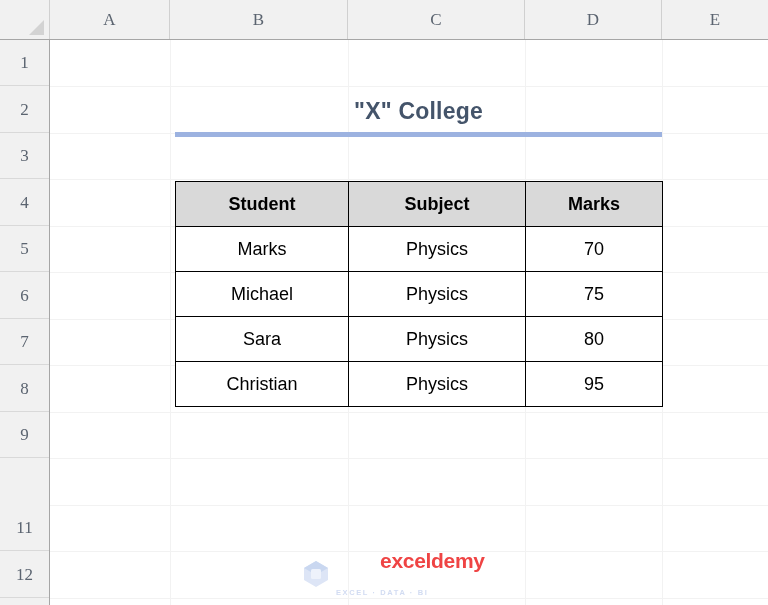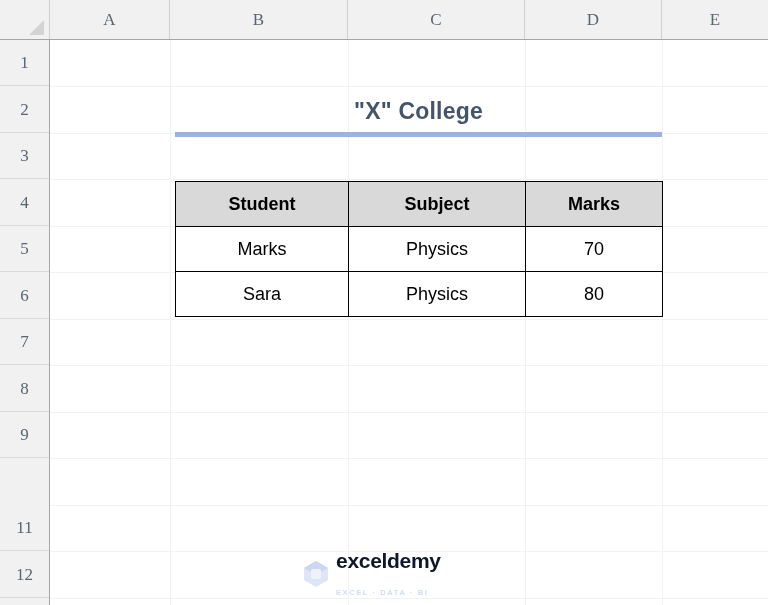--- a/index.html
+++ b/index.html
@@ -190,23 +190,24 @@
   }
   .wm-textblock {
     display: flex;
     flex-direction: column;
     justify-content: center;
     line-height: 1;
   }
   .wm-name {
     font-size: 21px;
     font-weight: bold;
-    color: #0f172a;
+    color: #ef4444;
     letter-spacing: -0.3px;
     line-height: 20px;
+    margin-left: 44px;
   }
   .wm-tag {
     font-size: 7.5px;
     font-weight: bold;
     color: #d2dcf2;
     letter-spacing: 1.6px;
     line-height: 11px;
     margin-top: 16px;
   }
 </style>
@@ -247,23 +248,33 @@
         <th class="col-marks">Marks</th>
       </tr>
     </thead>
     <tbody>
       <tr>
         <td class="col-student">Marks</td>
         <td class="col-subject">Physics</td>
         <td class="col-marks">70</td>
       </tr>
       <tr>
+        <td class="col-student">Michael</td>
+        <td class="col-subject">Physics</td>
+        <td class="col-marks">75</td>
+      </tr>
+      <tr>
         <td class="col-student">Sara</td>
         <td class="col-subject">Physics</td>
         <td class="col-marks">80</td>
+      </tr>
+      <tr>
+        <td class="col-student">Christian</td>
+        <td class="col-subject">Physics</td>
+        <td class="col-marks">95</td>
       </tr>
     </tbody>
   </table>
 
   <div class="watermark">
     <svg class="wm-mark" viewBox="0 0 26 28">
       <polygon points="13,1 25,8 25,20 13,27 1,20 1,8" fill="#dde5f6"></polygon>
       <polygon points="13,1 25,8 13,15 1,8" fill="#c9d7f0"></polygon>
       <rect x="8" y="9" width="10" height="10" rx="1.5" fill="#eef2fb"></rect>
     </svg>

